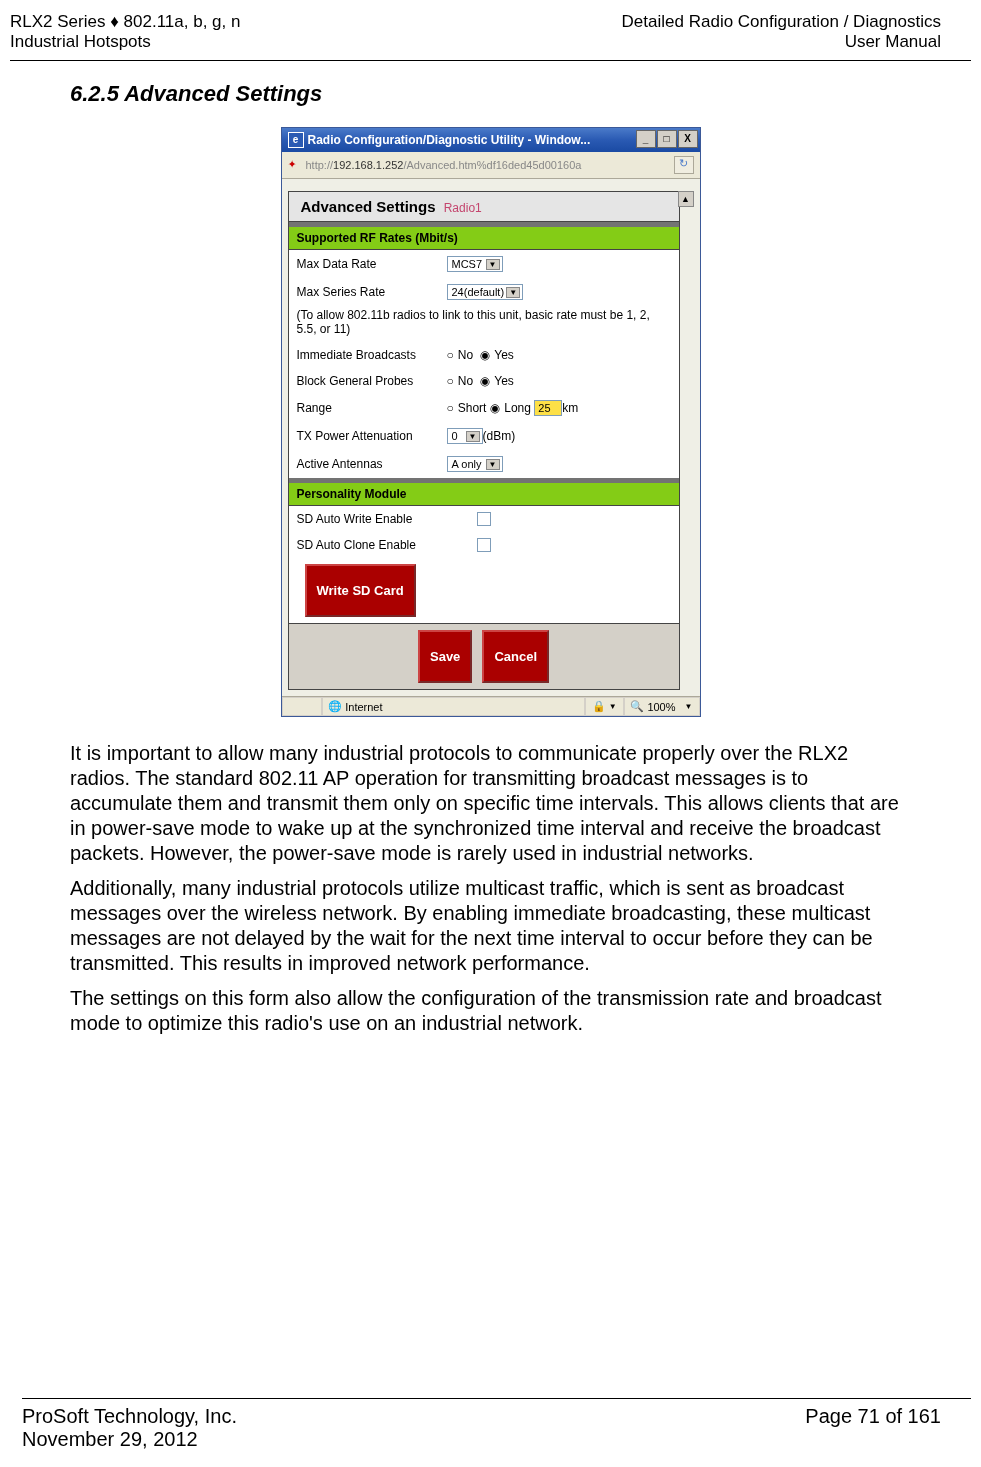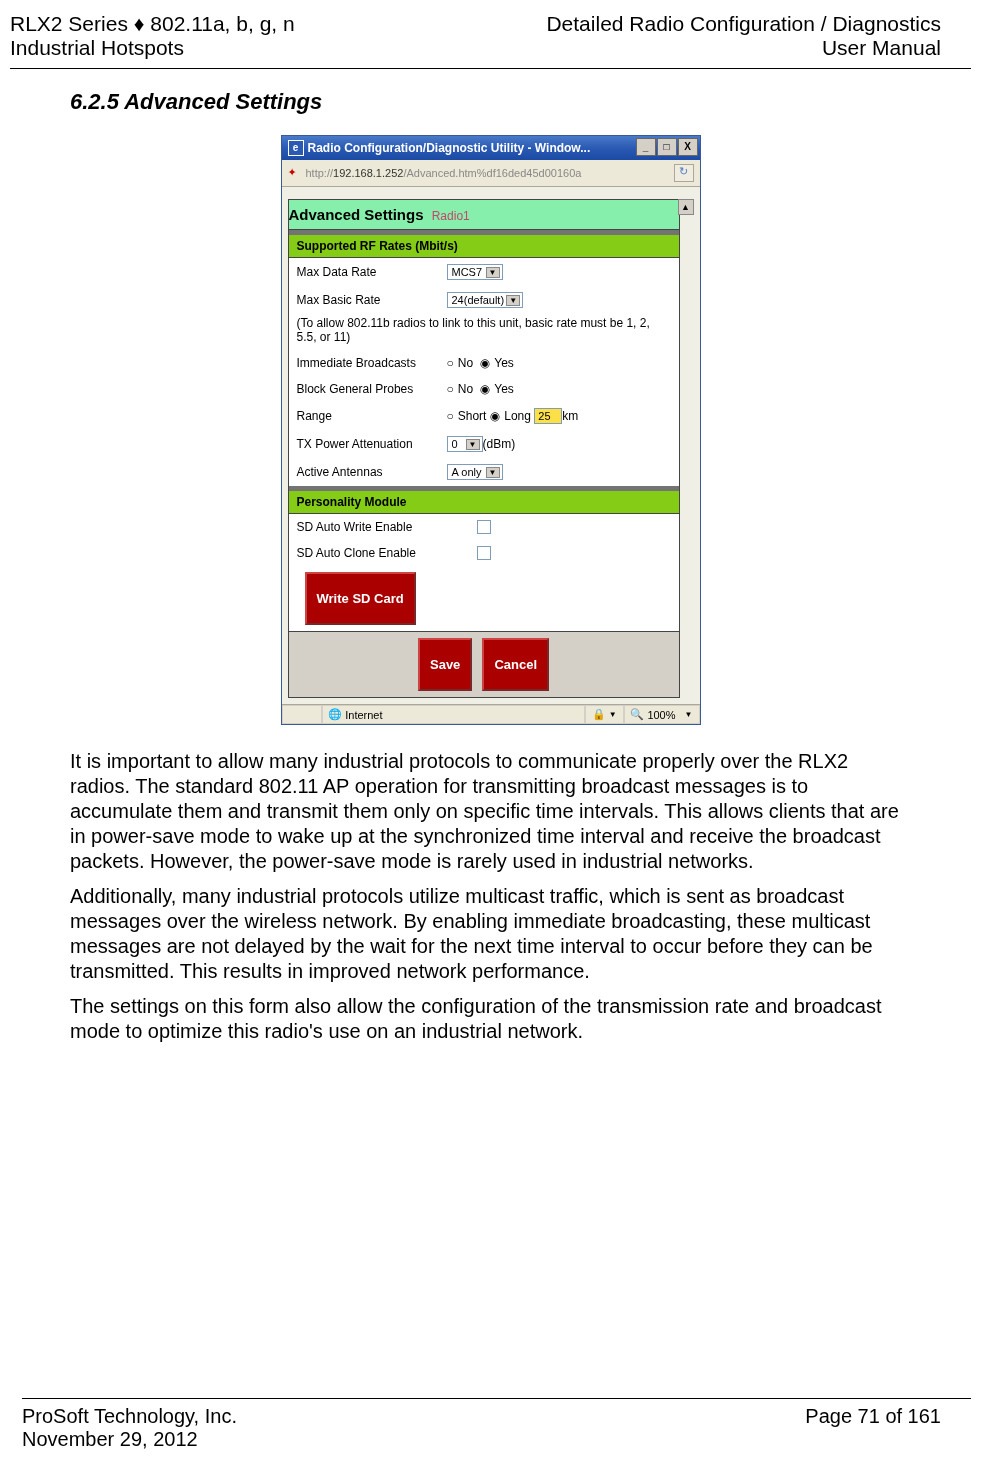--- a/index.html
+++ b/index.html
@@ -11,21 +11,21 @@
     color: #000;
     background: #fff;
     width: 981px;
     height: 1467px;
     position: relative;
   }
   .page-header {
     display: flex;
     justify-content: space-between;
     padding: 12px 40px 4px 10px;
-    font-size: 21px;
+    font-size: 17px;
   }
   .hr {
     border-bottom: 1.5px solid #000;
     margin: 4px 10px 0 10px;
   }
   .content {
     padding: 20px 70px 0 70px;
   }
   .section-title {
     font-size: 22px;
@@ -120,23 +120,23 @@
     font-size: 9px;
     text-align: center;
     line-height: 14px;
   }
   .panel {
     background: #fff;
     border: 1px solid #444;
     margin: 0 14px 0 0;
   }
   .panel-title {
-    background: #86efac;
+    background: #e5e5e5;
     border-bottom: 1px solid #444;
-    padding: 6px 0;
+    padding: 6px 12px;
     font-weight: bold;
     font-size: 15px;
   }
   .panel-title .radio-name { color: #c4456e; font-size: 12px; font-weight: normal; margin-left: 4px; }
   .section-head {
     background: #84cc16;
     border-top: 5px solid #737373;
     border-bottom: 1px solid #444;
     padding: 4px 8px;
     font-weight: bold;
@@ -286,21 +286,21 @@
         </div>
 
         <div class="section-head">Supported RF Rates (Mbit/s)</div>
 
         <div class="form-row">
           <span class="form-label">Max Data Rate</span>
           <span class="select">MCS7</span>
         </div>
 
         <div class="form-row">
-          <span class="form-label">Max Basic Rate</span>
+          <span class="form-label">Max Series Rate</span>
           <span class="select">24(default)</span>
         </div>
 
         <div class="note">(To allow 802.11b radios to link to this unit, basic rate must be 1, 2, 5.5, or 11)</div>
 
         <div class="form-row">
           <span class="form-label">Immediate Broadcasts</span>
           <span><span class="radio-opt">○</span><span>No</span></span>
           &nbsp;&nbsp;
           <span><span class="radio-opt">◉</span><span>Yes</span></span>

